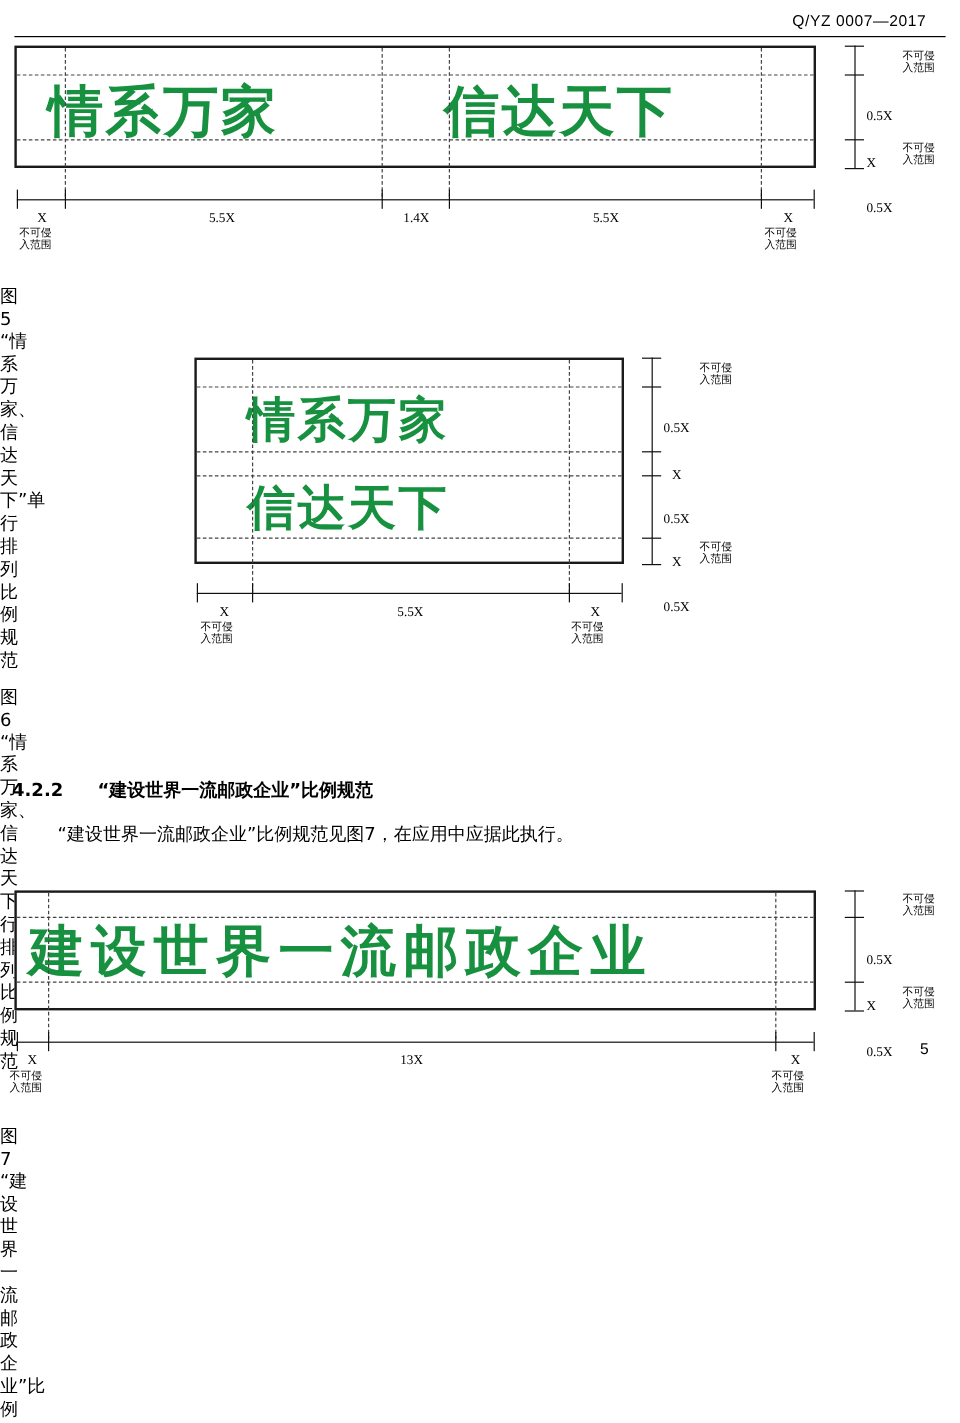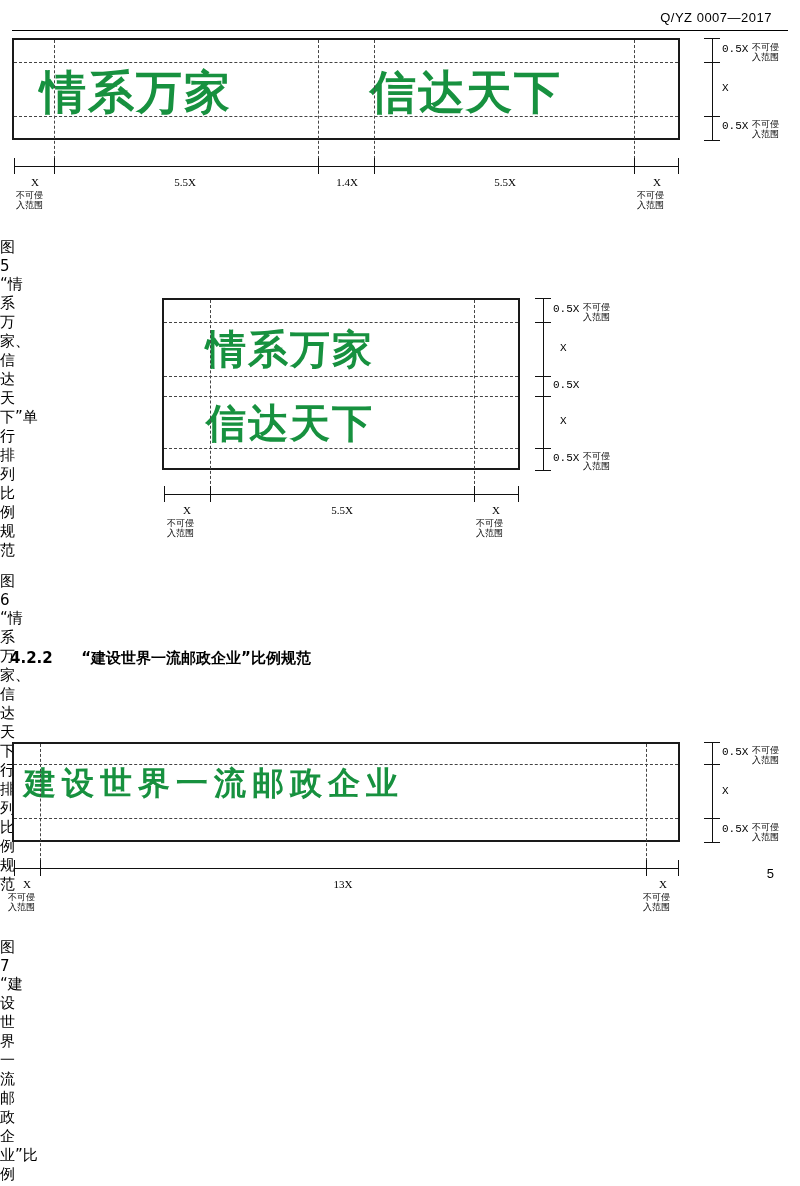--- a/index.html
+++ b/index.html
@@ -115,23 +115,24 @@
   .lbl-cn {
     position: absolute;
     font-family: "DejaVu Sans", sans-serif;
     font-size: 9px;
     line-height: 10px;
     white-space: nowrap;
     text-align: left;
   }
   .dim {
     position: absolute;
-    font-family: Liberation Mono, monospace;
+    font-family: Liberation Serif, serif;
     font-size: 11px;
     white-space: nowrap;
+    margin-top: 48px;
   }
 </style>
 </head>
 <body>
 
 <div class="page">
 
   <div class="header">Q/YZ  0007—2017</div>
   <div class="hrule"></div>
 
@@ -223,26 +224,27 @@
     <div class="lbl-cn" style="left:476px; top:518px; width:40px;">不可侵<br>入范围</div>
 
     <div class="cap" style="top:572px;">图 6  “情系万家、信达天下”双行排列比例规范</div>
   </div>
 
   <div class="sec-head" style="top:649px;font-weight:bold;">
     <span>4.2.2</span>
     <span style="display:inline-block; width:18px;"></span>
     <span>“建设世界一流邮政企业”比例规范</span>
   </div>
+  <div class="para" style="top:686px;">“建设世界一流邮政企业”比例规范见图7，在应用中应据此执行。</div>
 
   <div class="fig" style="left:0; top:0;">
 
     <div class="box" style="left:12px; top:742px; width:668px; height:100px;"></div>
 
-    <div class="slogan" style="left:24px; top:762px; font-size:32px; letter-spacing:6px;">建设世界一流邮政企业</div>
+    <div class="slogan" style="left:24px; top:762px; font-size:46px; letter-spacing:6px;">建设世界一流邮政企业</div>
 
     <div class="dash-h" style="left:14px; top:764px; width:664px;"></div>
     <div class="dash-h" style="left:14px; top:818px; width:664px;"></div>
     <div class="dash-v" style="left:40px; top:744px; height:122px;"></div>
     <div class="dash-v" style="left:646px; top:744px; height:122px;"></div>
 
     <div class="solid-v" style="left:712px; top:742px; height:100px;"></div>
     <div class="solid-h" style="left:704px; top:742px; width:16px;"></div>
     <div class="solid-h" style="left:704px; top:764px; width:16px;"></div>
     <div class="solid-h" style="left:704px; top:818px; width:16px;"></div>

